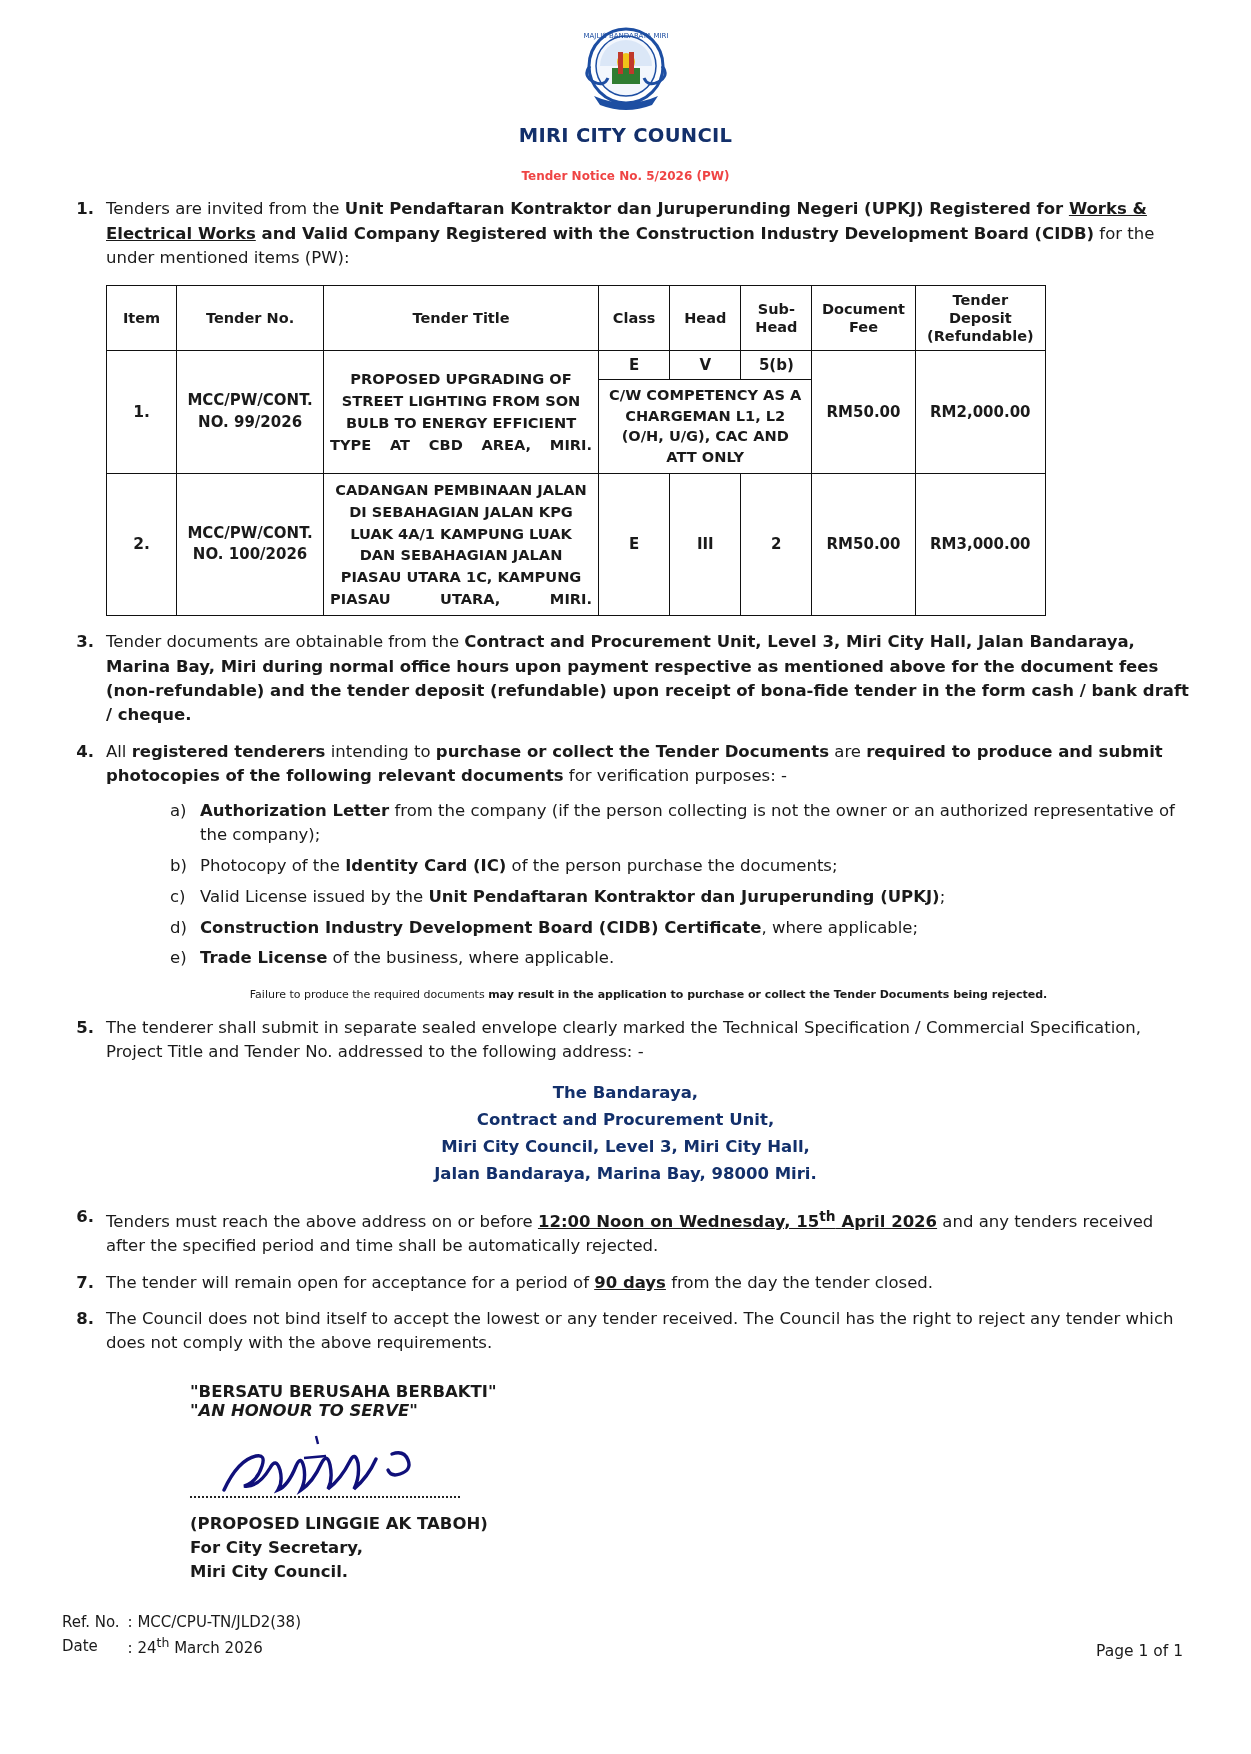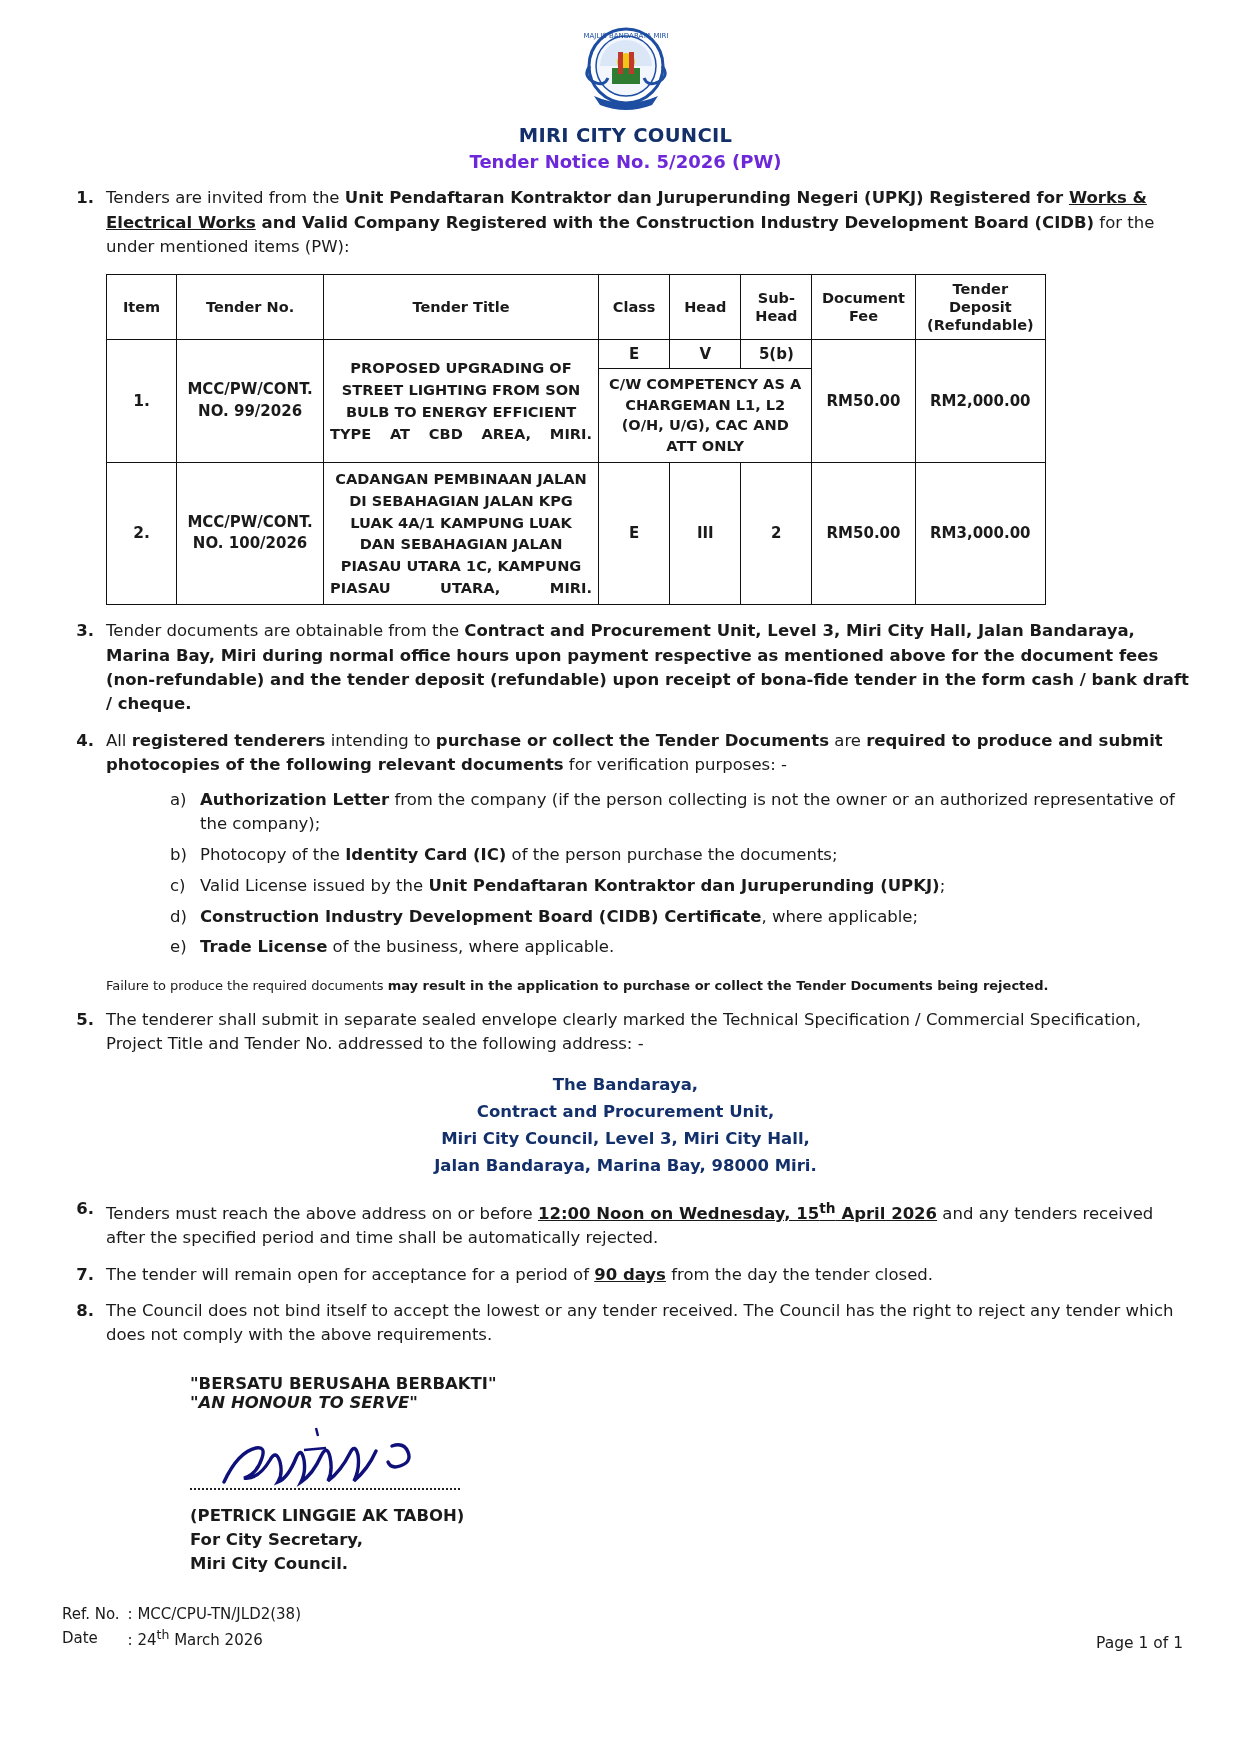--- a/index.html
+++ b/index.html
@@ -37,23 +37,23 @@
     text-align: center;
     font-weight: bold;
     font-size: 19.5px;
     letter-spacing: 0.3px;
     color: #13306b;
     line-height: 1.35;
   }
   .doc-title {
     text-align: center;
     font-weight: bold;
-    font-size: 18px;
-    color: #6d28d9;
-    margin-top: 2px;
+    font-size: 12px;
+    color: #ef4444;
+    margin-top: 20px;
     margin-bottom: 14px;
   }
 
   
   .clause {
     display: flex;
     margin-bottom: 12px;
     font-size: 16.5px;
     line-height: 1.48;
   }
@@ -121,22 +121,23 @@
   .sublist .row {
     display: flex;
     margin-bottom: 6px;
   }
   .sublist .lbl {
     width: 30px;
     flex: 0 0 30px;
   }
   .note-after {
     margin: 16px 0 0 0;
-    font-size: 13px;
+    font-size: 11px;
     line-height: 1.5;
+    text-align: center;
   }
 
   
   .address {
     text-align: center;
     font-weight: bold;
     font-size: 16.5px;
     line-height: 1.62;
     margin: 16px 0 18px 0;
     color: #13306b;
@@ -325,21 +326,21 @@
       <span class="sig-svg">
         <svg width="260" height="74" viewBox="0 0 260 74">
           <path d="M8 58 q14 -30 32 -34 q10 -2 6 10 q-5 16 -18 20 q14 2 26 -18 q6 -11 10 2 q3 12 -2 20 q10 -4 18 -24 q5 -12 8 2 q2 12 -3 22 q12 -8 20 -26 q6 -12 9 1 q3 14 -2 24 q13 -10 22 -28 q5 -10 8 2 q2 14 -4 26 q14 -12 22 -30" fill="none" stroke="#10107a" stroke-width="3.4" stroke-linecap="round"></path>
           <path d="M176 22 q12 -4 16 6 q4 10 -8 14 q-9 3 -12 -4" fill="none" stroke="#10107a" stroke-width="3.4" stroke-linecap="round"></path>
           <path d="M100 4 l2 8" fill="none" stroke="#10107a" stroke-width="2.4"></path>
           <path d="M88 26 l22 -2" fill="none" stroke="#10107a" stroke-width="2.4"></path>
         </svg>
       </span>
       <span class="dots"></span>
     </div>
-    <div class="sig-name">(PETRICK LINGGIE AK TABOH)</div>
+    <div class="sig-name">(PROPOSED LINGGIE AK TABOH)</div>
     <div class="sig-name">For City Secretary,</div>
     <div class="sig-name">Miri City Council.</div>
   </div>
 
   <div class="footer">
     <table class="ref-table">
       <tbody>
           <tr>
         <td class="k">Ref. No.</td>
         <td>: MCC/CPU-TN/JLD2(38)</td>

